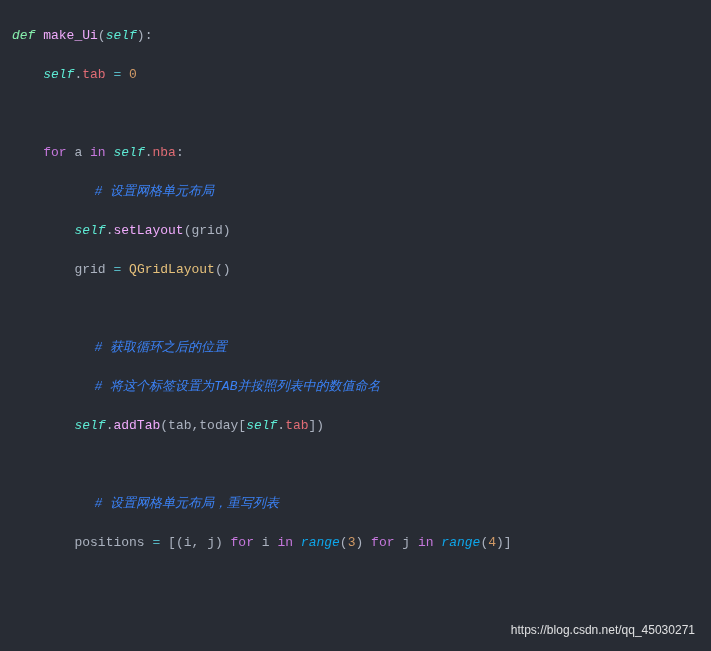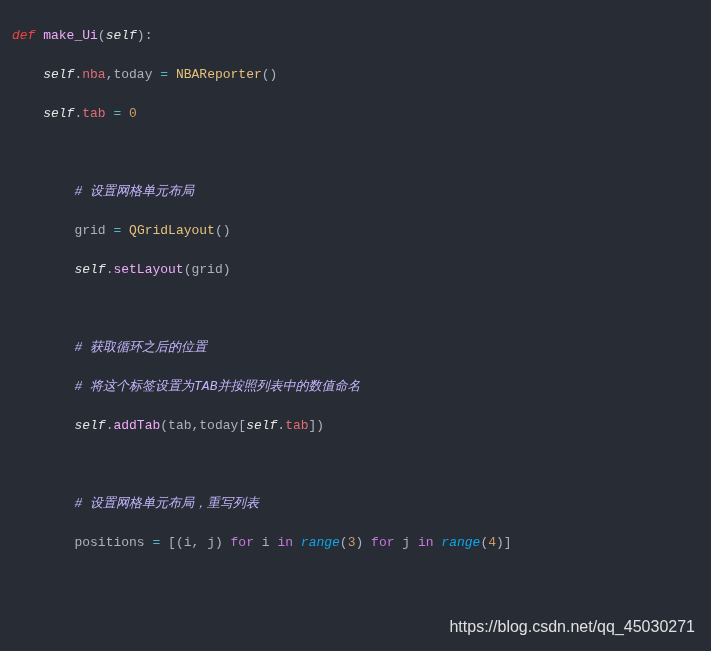--- a/index.html
+++ b/index.html
@@ -12,54 +12,54 @@
     width: 711px;
     height: 651px;
     overflow: hidden;
     position: relative;
   }
   .code-container {
     padding: 6px 0 6px 12px;
     white-space: pre;
   }
   .line { display: block; min-height: 19px; }
-  .kw { color: #ef4444; font-style: italic; text-align: center; }
+  .kw { color: #86efac; font-style: italic; text-align: center; }
   .kw2 { color: #c678dd; }
   .fn { color: #f0abfc; }
-  .self { color: #e5e5e5; font-style: italic; }
+  .self { color: #5eead4; font-style: italic; }
   .prop { color: #e06c75; }
   .var { color: #abb2bf; }
   .num { color: #d19a66; }
-  .com { color: #c4b5fd; font-style: italic; }
+  .com { color: #3b82f6; font-style: italic; margin-left: 20px; }
   .cls { color: #e5c07b; }
   .op { color: #56b6c2; }
   .paren { color: #abb2bf; }
   .punc { color: #abb2bf; }
   .builtin { color: #0ea5e9; font-style: italic; }
   .watermark {
     position: absolute;
     bottom: 12px;
     right: 16px;
     color: #ffffff;
     font-family: Arial, sans-serif;
-    font-size: 16px;
+    font-size: 12px;
     opacity: 0.85;
   }
 </style>
 </head>
 <body>
 
 <div class="code-container">
 <span class="line"><span class="kw">def</span> <span class="fn">make_Ui</span><span class="paren">(</span><span class="self">self</span><span class="paren">):</span></span>
-<span class="line">    <span class="self">self</span><span class="punc">.</span><span class="prop">nba</span><span class="punc">,</span><span class="var">today</span> <span class="op">=</span> <span class="cls">NBAReporter</span><span class="paren">()</span></span>
 <span class="line">    <span class="self">self</span><span class="punc">.</span><span class="prop">tab</span> <span class="op">=</span> <span class="num">0</span></span>
 <span class="line"> </span>
+<span class="line">    <span class="kw2">for</span> <span class="var">a</span> <span class="kw2">in</span> <span class="self">self</span><span class="punc">.</span><span class="prop">nba</span><span class="punc">:</span></span>
 <span class="line">        <span class="com"># 设置网格单元布局</span></span>
+<span class="line">        <span class="self">self</span><span class="punc">.</span><span class="fn">setLayout</span><span class="paren">(</span><span class="var">grid</span><span class="paren">)</span></span>
 <span class="line">        <span class="var">grid</span> <span class="op">=</span> <span class="cls">QGridLayout</span><span class="paren">()</span></span>
-<span class="line">        <span class="self">self</span><span class="punc">.</span><span class="fn">setLayout</span><span class="paren">(</span><span class="var">grid</span><span class="paren">)</span></span>
 <span class="line"> </span>
 <span class="line">        <span class="com"># 获取循环之后的位置</span></span>
 <span class="line">        <span class="com"># 将这个标签设置为TAB并按照列表中的数值命名</span></span>
 <span class="line">        <span class="self">self</span><span class="punc">.</span><span class="fn">addTab</span><span class="paren">(</span><span class="var">tab</span><span class="punc">,</span><span class="var">today</span><span class="paren">[</span><span class="self">self</span><span class="punc">.</span><span class="prop">tab</span><span class="paren">])</span></span>
 <span class="line"> </span>
 <span class="line">        <span class="com"># 设置网格单元布局，重写列表</span></span>
 <span class="line">        <span class="var">positions</span> <span class="op">=</span> <span class="paren">[(</span><span class="var">i</span><span class="punc">,</span> <span class="var">j</span><span class="paren">)</span> <span class="kw2">for</span> <span class="var">i</span> <span class="kw2">in</span> <span class="builtin">range</span><span class="paren">(</span><span class="num">3</span><span class="paren">)</span> <span class="kw2">for</span> <span class="var">j</span> <span class="kw2">in</span> <span class="builtin">range</span><span class="paren">(</span><span class="num">4</span><span class="paren">)]</span></span>
 <span class="line">          </span>
 
 

